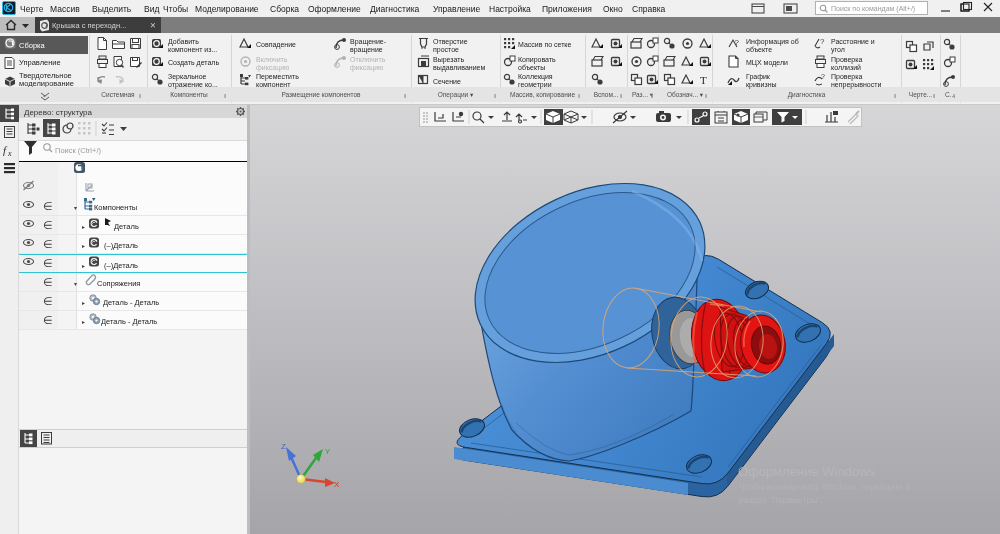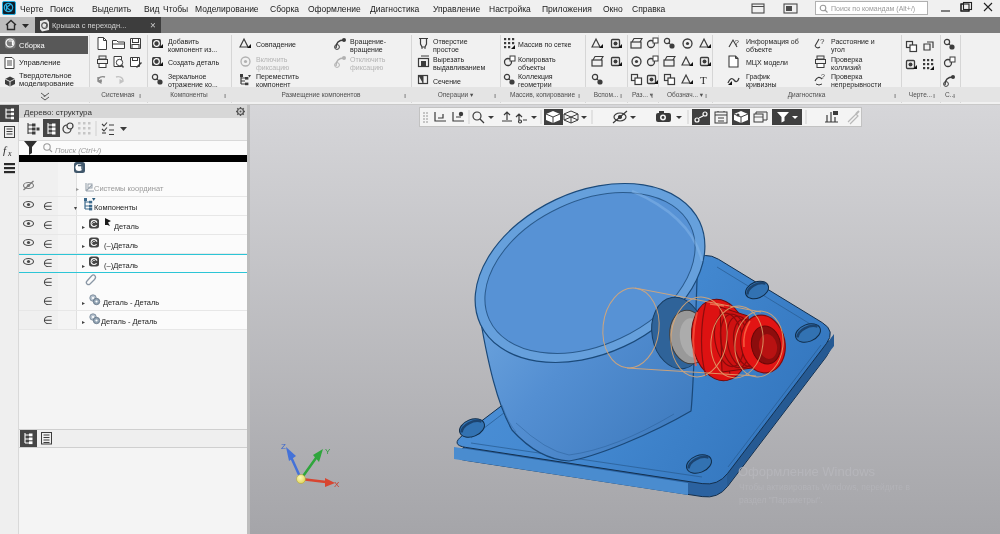--- a/index.html
+++ b/index.html
@@ -21,21 +21,21 @@
 .lblg { position:absolute; font-size:7px; color:#b4b4b4; line-height:7.5px; white-space:nowrap; }
 
 #bSborka { position:absolute; left:0; top:3px; width:88px; height:18px; background:#585858; color:#fff; font-size:7.5px; }
 .lbtn { position:absolute; left:0; width:88px; font-size:7.5px; color:#1e1e1e; line-height:8px; }
 
 #lstrip { left:0; top:105px; width:19px; height:429px; background:#efefef; border-right:1px solid #d9d9d9; }
 
 #tree { left:19px; top:105px; width:228px; height:429px; background:#f4f4f4; }
 #treehead { position:absolute; left:0; top:0; width:228px; height:13px; background:#d7d7d7; font-size:8px; color:#333; }
 #treebar { position:absolute; left:0; top:13px; width:228px; height:23px; background:#f0f0f0; border-bottom:1px solid #d9d9d9; }
-#treesearch { position:absolute; left:0; top:36px; width:228px; height:21px; background:#fbfbfb; border-bottom:7px solid #000000;font-style:italic; }
+#treesearch { position:absolute; left:0; top:36px; width:228px; height:21px; background:#fbfbfb; border-bottom:1px solid #000000; }
 .trow { position:absolute; left:0; width:228px; height:19px; border-bottom:1px solid #e7e7e7; font-size:7.5px; color:#222; }
 .trow .tx { position:absolute; top:6px; white-space:nowrap; }
 .arr { position:absolute; top:7px; font-size:6px; color:#444; }
 #divider { left:247px; top:105px; width:3px; height:429px; background:#bdbdbd; }
 
 #view { left:250px; top:105px; width:750px; height:429px; background:linear-gradient(#d6d6d9, #a5a5a9); }
 #vtoolbar { position:absolute; left:169px; top:2px; width:443px; height:20px; background:#f4f4f4; border:1px solid #c2c2c2; }
 #wm1 { position:absolute; left:488px; top:359px; font-size:13px; color:rgba(184,184,189,0.8); }
 #wm2 { position:absolute; left:489px; top:377px; font-size:8.5px; color:rgba(182,182,187,0.75); }
 #wm3 { position:absolute; left:489px; top:390px; font-size:8.5px; color:rgba(182,182,187,0.75); }
@@ -43,21 +43,21 @@
 </head>
 <body>
 <div class="abs" id="menubar">
   <div class="abs" id="logo">
       <svg width="11" height="11" style="position:absolute;left:0px;top:0px">
         <circle cx="5.5" cy="5.5" r="4.2" fill="none" stroke="#2ab0e2" stroke-width="1.2"></circle>
         <path d="M3.5,2.5 L3.5,8.5 M3.5,5.5 L8,2 M3.5,5.5 L8.5,9" stroke="#2ab0e2" stroke-width="1.2" fill="none"></path>
       </svg>
     </div>
   <span class="mi" style="left:20px">Черте</span>
-  <span class="mi" style="left:50px">Поиск</span>
+  <span class="mi" style="left:50px">Массив</span>
   <span class="mi" style="left:92px">Выделить</span>
   <span class="mi" style="left:144px">Вид</span>
   <span class="mi" style="left:163px">Чтобы</span>
   <span class="mi" style="left:195px">Моделирование</span>
   <span class="mi" style="left:270px">Сборка</span>
   <span class="mi" style="left:308px">Оформление</span>
   <span class="mi" style="left:370px">Диагностика</span>
   <span class="mi" style="left:433px">Управление</span>
   <span class="mi" style="left:489px">Настройка</span>
   <span class="mi" style="left:542px">Приложения</span>
@@ -151,39 +151,39 @@
   <div id="treehead">
       <span style="position:absolute;left:5px;top:3px">Дерево: структура</span>
     </div>
   <div id="treebar"></div>
   <div style="position:absolute;left:0;top:53px;width:228px;height:172px;background:#fbfbfb"></div>
     <div style="position:absolute;left:0;top:53px;width:39px;height:172px;background:#f0f0f0"></div>
     <div style="position:absolute;left:39px;top:53px;width:19px;height:172px;background:#f4f4f4;border-right:1px solid #e0e0e0"></div>
     <div id="treesearch">
       <span style="position:absolute;left:36px;top:5px;color:#9a9a9a;font-size:7.5px">Поиск (Ctrl+/)</span>
     </div>
-  <div class="trow" style="top:73px;color:#9a9a9a">
-      <span class="arr" style="left:57px;color:#999">▸</span>
-      <span class="tx" style="left:75px">Системы координат</span>
-    </div>
   <div class="trow" style="top:92px">
       <span class="arr" style="left:55px">▾</span>
       <span class="tx" style="left:75px">Компоненты</span>
     </div>
   <div class="trow" style="top:111px">
       <span class="arr" style="left:63px">▸</span>
       <span class="tx" style="left:95px">Деталь</span>
     </div>
   <div class="trow" style="top:130px">
       <span class="arr" style="left:63px">▸</span>
       <span class="tx" style="left:85px">(–)Деталь</span>
     </div>
   <div class="trow" style="top:149px;border-top:1px solid #2cc5d6;border-bottom:1px solid #2cc5d6">
       <span class="arr" style="left:63px">▸</span>
       <span class="tx" style="left:85px">(–)Деталь</span>
+    </div>
+  <div class="trow" style="top:168px">
+      <span class="arr" style="left:55px">▾</span>
+      <span class="tx" style="left:78px">Сопряжения</span>
     </div>
   <div class="trow" style="top:187px">
       <span class="arr" style="left:63px">▸</span>
       <span class="tx" style="left:84px">Деталь - Деталь</span>
     </div>
   <div class="trow" style="top:206px">
       <span class="arr" style="left:63px">▸</span>
       <span class="tx" style="left:82px">Деталь - Деталь</span>
     </div>
   <div style="position:absolute;left:0;top:324px;width:228px;height:19px;background:#efefef;border-top:1px solid #cfcfcf;border-bottom:1px solid #cfcfcf"></div>

